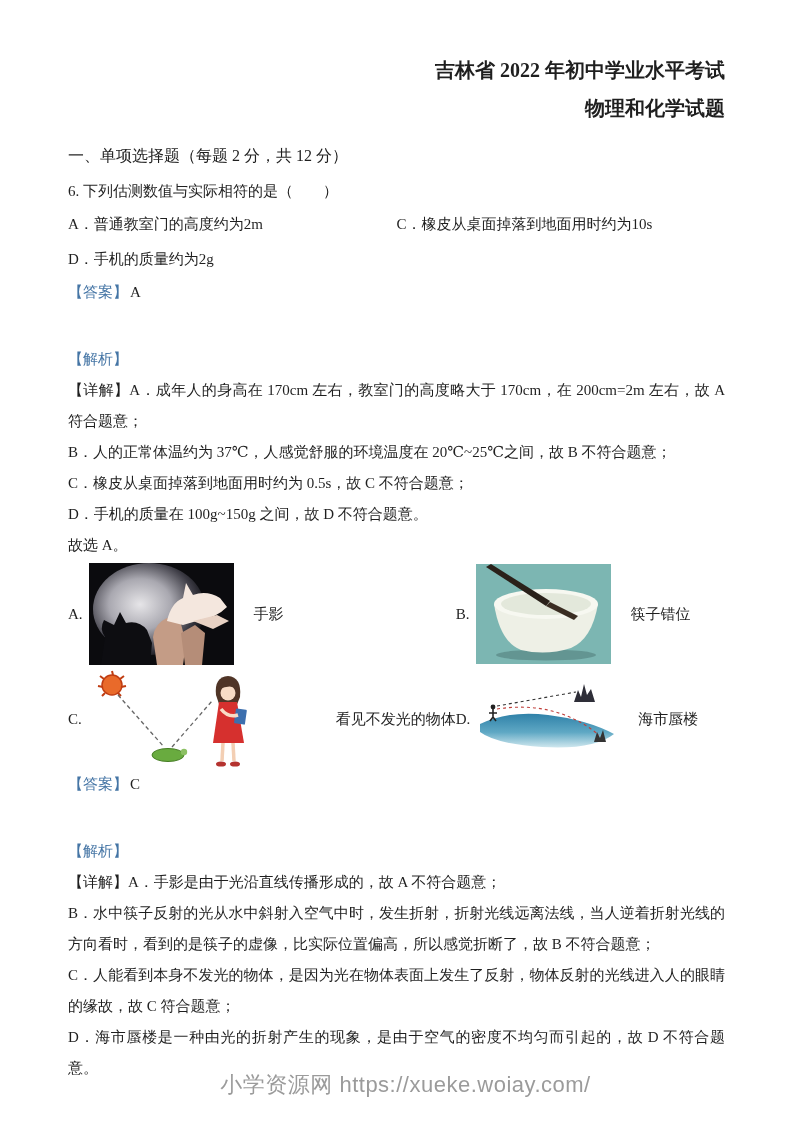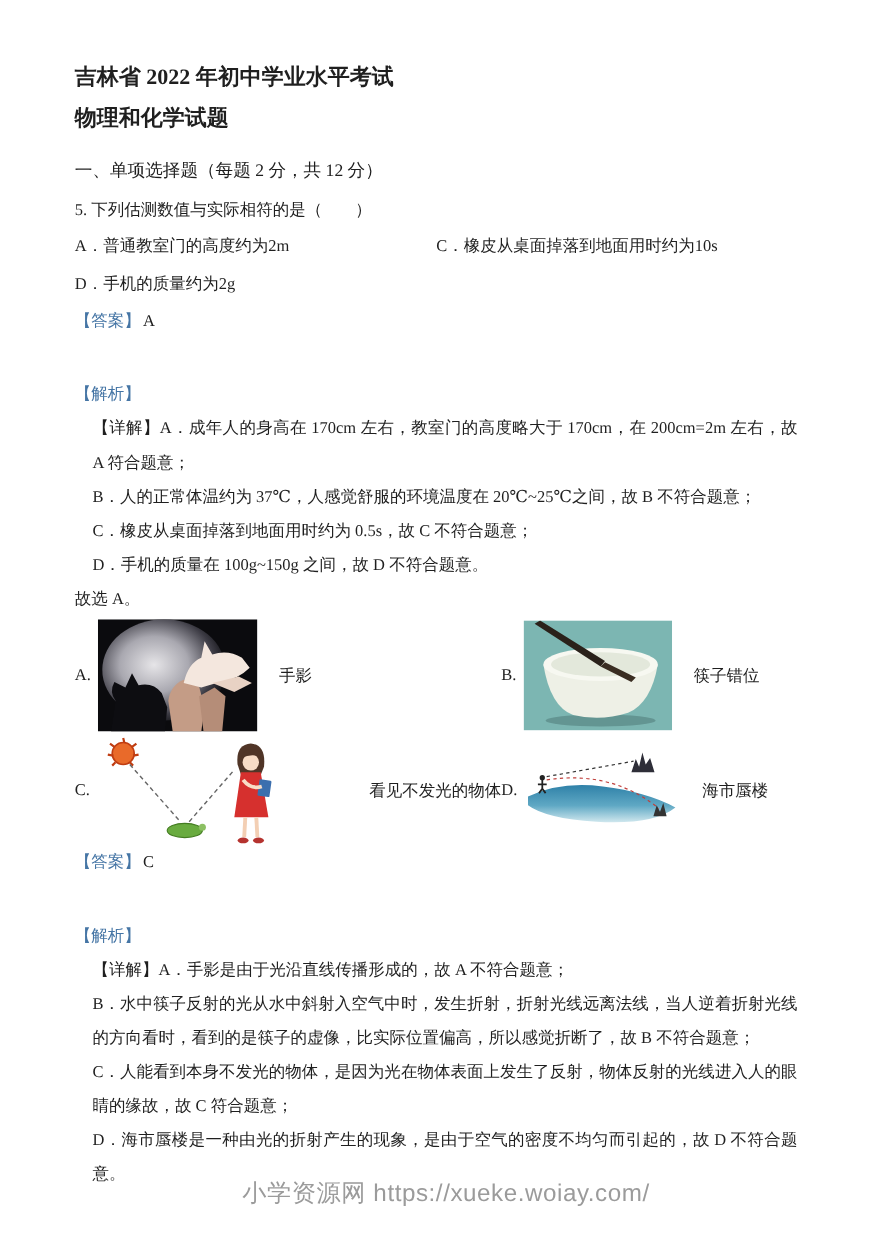--- a/index.html
+++ b/index.html
@@ -4,26 +4,26 @@
 <title>物理和化学试题</title>
 <style>
   html,body{margin:0;padding:0;}
   body{
     width:793px;height:1122px;background:#ffffff;
     font-family:"Liberation Serif","DejaVu Serif",serif;
     color:#1f1f1f;font-size:15px;
     position:relative;overflow:hidden;
   }
   .doc{padding:56px 68px 0 68px;}
-  .title{font-size:20px;font-weight:bold;text-align:left;line-height:28px;margin:0;}
+  .title{font-size:20px;font-weight:bold;text-align:right;line-height:28px;margin:0;}
   .subtitle{margin-top:10px;}
   .section-heading{font-size:16px;font-weight:normal;line-height:28px;margin:20px 0 0 0;}
   .line{line-height:31px;margin:0;}
   .stem{margin-top:6px;}
-  .just{text-align:justify;margin-left:16px;}
+  .just{text-align:justify;}
   .opt-grid{display:grid;grid-template-columns:1fr 1fr;}
   .opt{line-height:35px;margin:0;}
   .blue{color:var(--accent-blue,#4575a5);margin-top:36px;}
   .ans-value{margin-left:2px;}
   .fig-grid{display:grid;grid-template-columns:1fr 1fr;row-gap:4px;margin-top:2px;}
   .fig-item{display:flex;align-items:center;}
   .fig-letter{flex:0 0 auto;margin-right:6px;}
   .fig-caption{margin-left:20px;white-space:nowrap;}
   .fig-item svg{flex:0 0 auto;display:block;}
   .footer{
@@ -34,21 +34,21 @@
 </style>
 </head>
 <body>
 
 <div class="doc">
 
   <h1 class="title">吉林省 2022 年初中学业水平考试</h1>
   <h1 class="title subtitle">物理和化学试题</h1>
   <p class="section-heading">一、单项选择题（每题 2 分，共 12 分）</p>
 
-  <p class="line stem">5. 下列估测数值与实际相符的是（　　）</p>
+  <p class="line stem">6. 下列估测数值与实际相符的是（　　）</p>
 
   <div class="opt-grid">
     <p class="opt">A．普通教室门的高度约为2m</p>
     <p class="opt">C．橡皮从桌面掉落到地面用时约为10s</p>
     <p class="opt">D．手机的质量约为2g</p>
   </div>
 
   <p class="line"><span class="blue">【答案】</span><span class="ans-value">A</span></p>
   <p class="line blue">【解析】</p>
   <p class="line just">【详解】A．成年人的身高在 170cm 左右，教室门的高度略大于 170cm，在 200cm=2m 左右，故 A 符合题意；</p>

